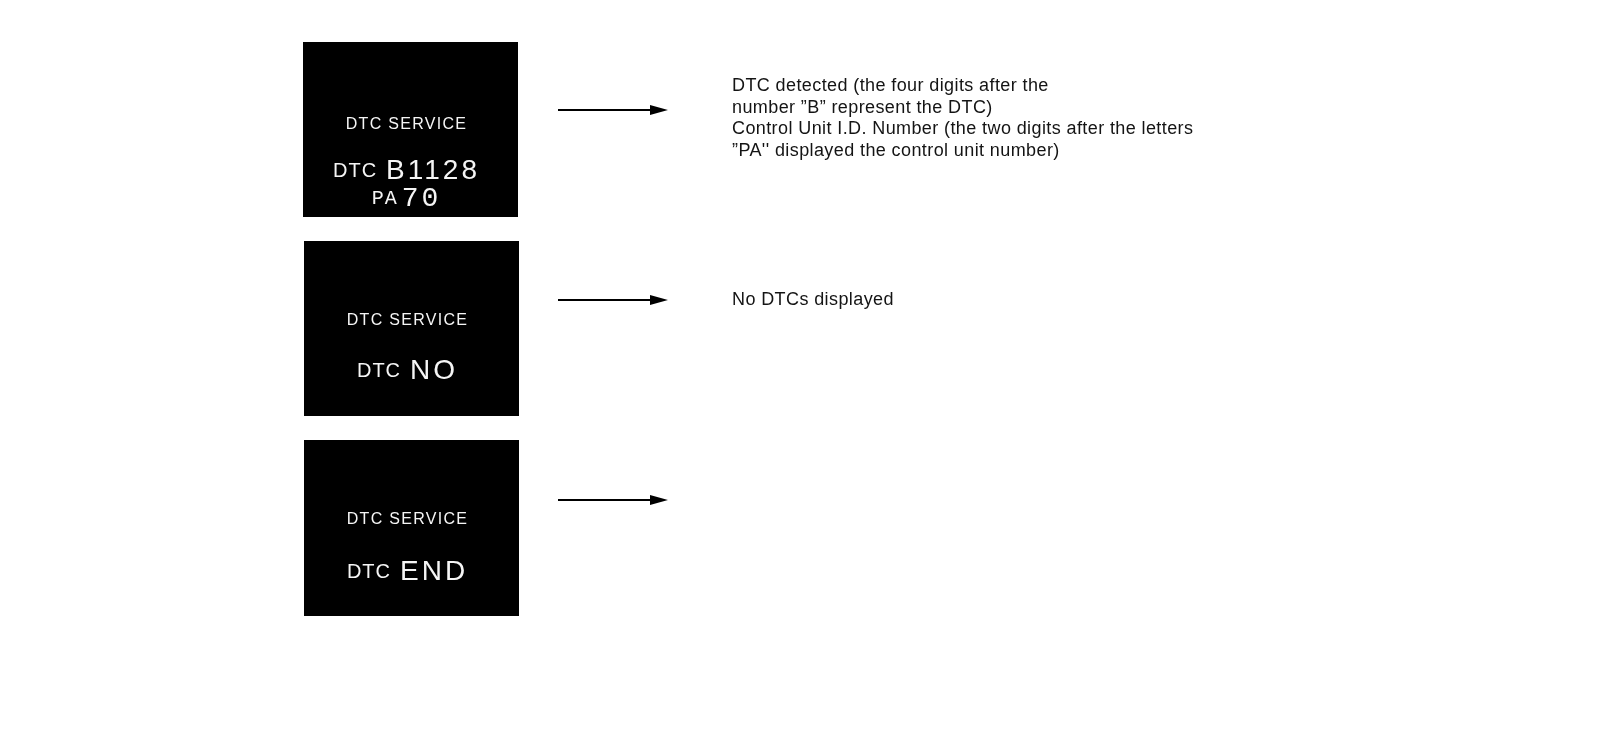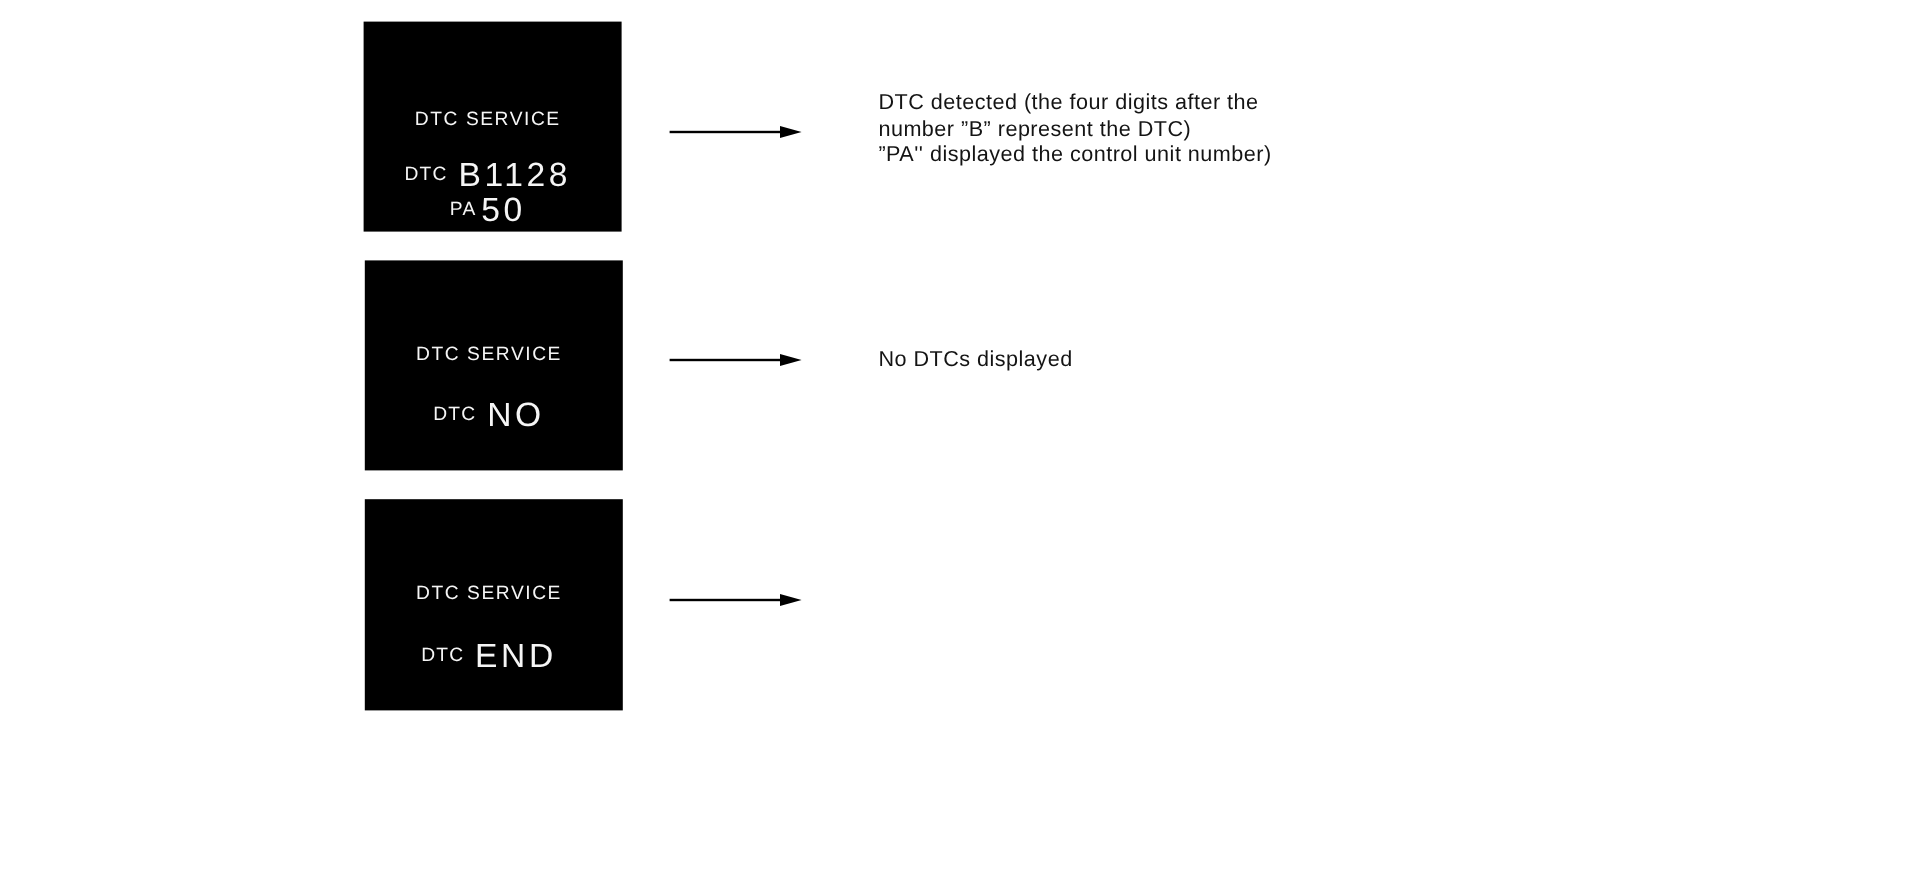--- a/index.html
+++ b/index.html
@@ -16,20 +16,21 @@
     color: #111111;
     overflow: hidden;
   }
 
   
   .screen {
     position: absolute;
     width: 215px;
     height: 175px;
     background: #000000;
+    margin-top: 24px;
   }
   .screen-1 { left: 303px; top: 18px; }
   .screen-2 { left: 304px; top: 217px; }
   .screen-3 { left: 304px; top: 416px; height: 176px; }
 
   .scr-title {
     position: absolute;
     left: 0; right: 0;
     text-align: center;
     color: #f5f5f5;
@@ -42,23 +43,23 @@
     position: absolute;
     left: 0; right: 0;
     display: flex;
     justify-content: center;
     align-items: center;
     gap: 9px;
     color: #f5f5f5;
     transform: translateX(-4px);
     white-space: nowrap;
   }
-  .scr-row.gap-sm { gap: 4px; }
+  .scr-row.gap-sm { gap: 4px; font-family: Liberation Mono, monospace; }
   .scr-label {
-    font-size: 16px;
+    font-size: 20px;
     letter-spacing: 1px;
   }
   .scr-value {
     font-size: 28px;
     letter-spacing: 3px;
   }
 
   .s1-title { top: 73px; }
   .s1-row1  { top: 112px; }
   .s1-row2  { top: 141px; }
@@ -117,32 +118,33 @@
 <div class="canvas">
 
   <div class="screen screen-1">
     <div class="scr-title s1-title">DTC SERVICE</div>
     <div class="scr-row s1-row1">
       <span class="scr-label">DTC</span>
       <span class="scr-value">B1128</span>
     </div>
     <div class="scr-row s1-row2 gap-sm">
       <span class="scr-label">PA</span>
-      <span class="scr-value">50</span>
+      <span class="scr-value">70</span>
     </div>
   </div>
 
   <div class="arrow arrow-1">
     <div class="arrow-shaft"></div>
     <div class="arrow-head"></div>
   </div>
 
   <div class="desc desc-1">
     <div>DTC detected (the four digits after the</div>
     <div>number ”B” represent the DTC)</div>
+    <div>Control Unit I.D. Number (the two digits after the letters</div>
     <div>”PA'' displayed the control unit number)</div>
   </div>
 
   <div class="screen screen-2">
     <div class="scr-title s2-title">DTC SERVICE</div>
     <div class="scr-row s2-row1">
       <span class="scr-label">DTC</span>
       <span class="scr-value">NO</span>
     </div>
   </div>

